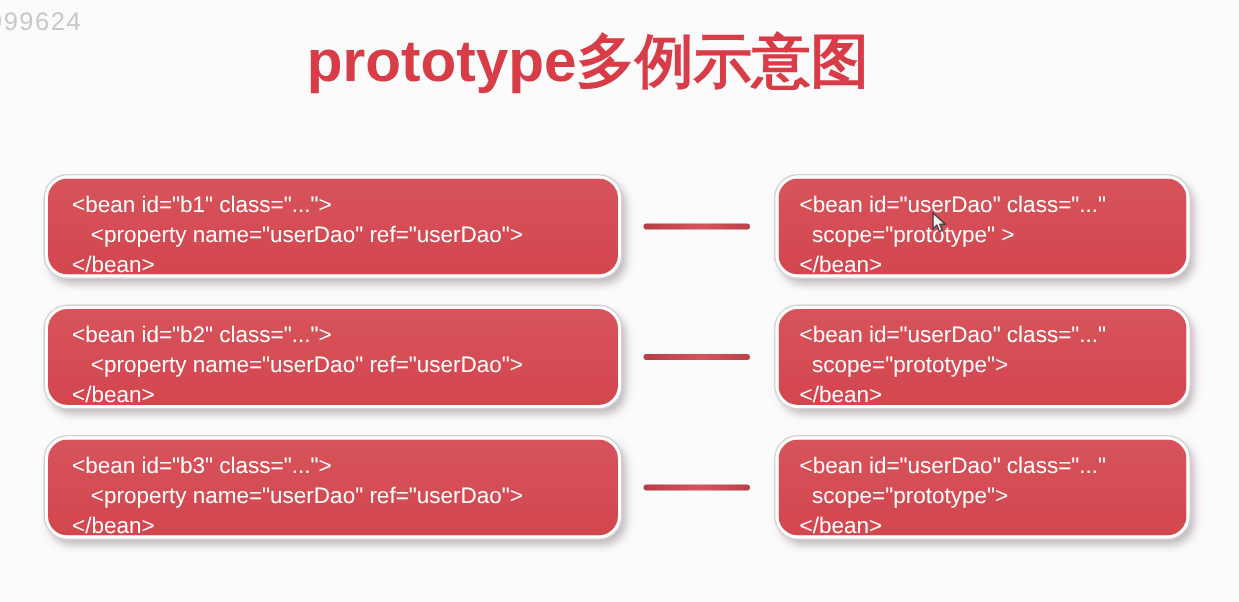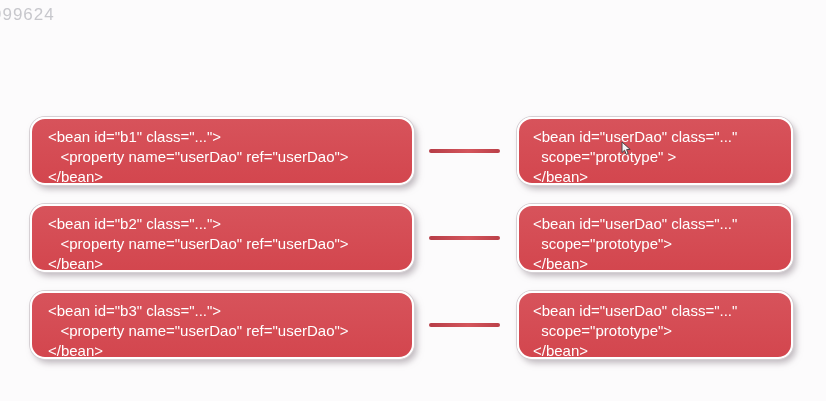--- a/index.html
+++ b/index.html
@@ -77,20 +77,21 @@
     pointer-events: none;
   }
 </style>
 </head>
 <body>
 
 <div class="stage">
 
   <div class="watermark">999624</div>
 
+  <h1 class="title">prototype多例示意图</h1>
 
   <div class="box left row1">
     <div class="code-line">&lt;bean id="b1" class="..."&gt;</div>
     <div class="code-line">   &lt;property name="userDao" ref="userDao"&gt;</div>
     <div class="code-line">&lt;/bean&gt;</div>
   </div>
   <div class="connector c1"></div>
   <div class="box right row1">
     <div class="code-line">&lt;bean id="userDao" class="..."</div>
     <div class="code-line">  scope="prototype" &gt;</div>

